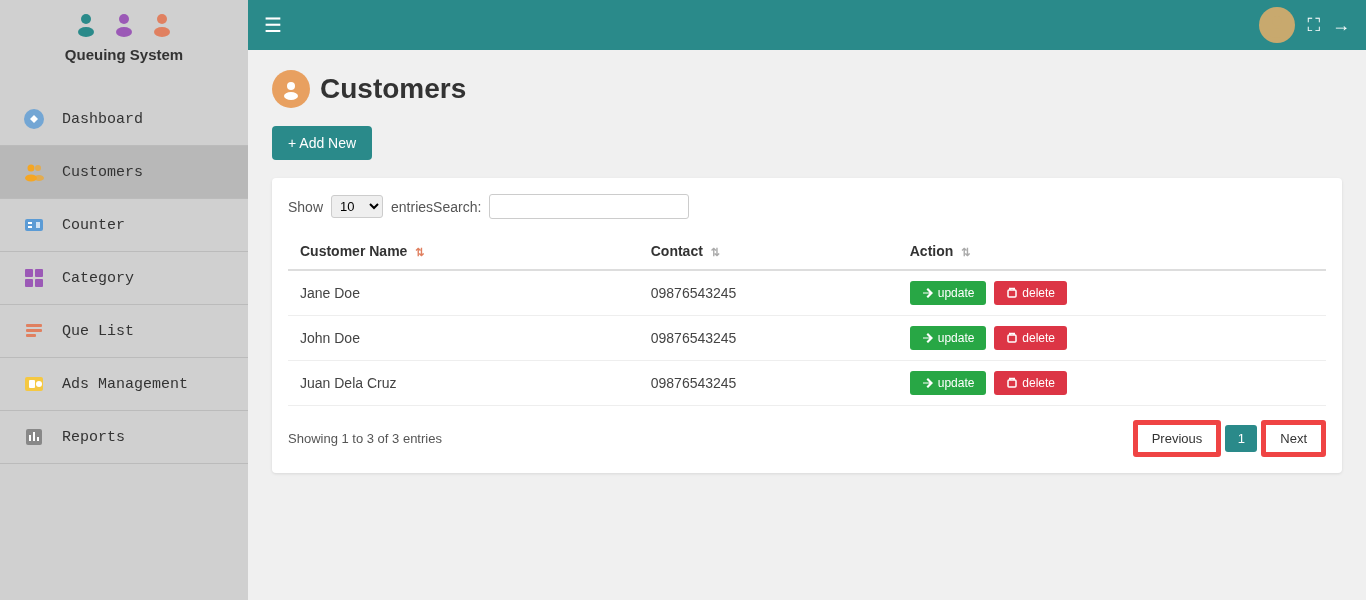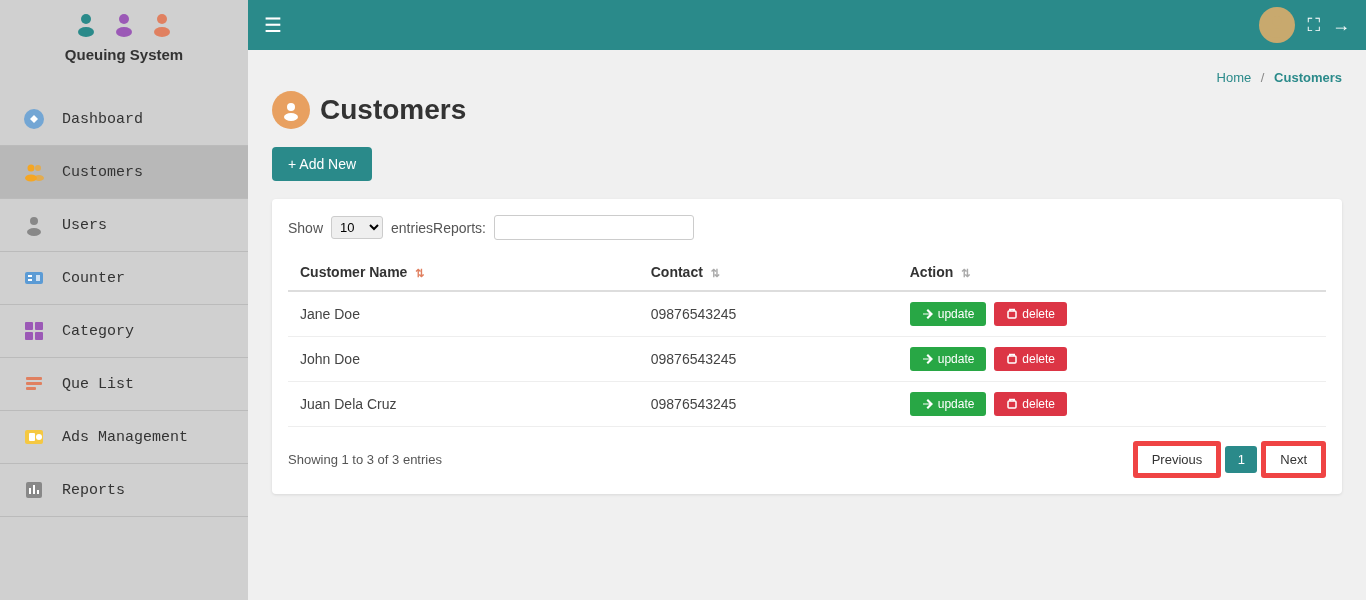--- a/index.html
+++ b/index.html
@@ -289,29 +289,20 @@
             <ellipse cx="9" cy="18" rx="6" ry="3.5" fill="#f5a623"></ellipse>
             <circle cx="16" cy="8" r="3" fill="#f5a623" opacity="0.7"></circle>
             <ellipse cx="17" cy="18" rx="5" ry="3" fill="#f5a623" opacity="0.7"></ellipse>
           </svg>
       </span>
       <span class="sidebar-label">Customers</span>
     </div>
     <div class="sidebar-item">
       <span class="sidebar-icon">
         <svg width="24" height="24" viewBox="0 0 24 24">
-            <circle cx="12" cy="8" r="4" fill="#888"></circle>
-            <ellipse cx="12" cy="19" rx="7" ry="4" fill="#888"></ellipse>
-          </svg>
-      </span>
-      <span class="sidebar-label">Users</span>
-    </div>
-    <div class="sidebar-item">
-      <span class="sidebar-icon">
-        <svg width="24" height="24" viewBox="0 0 24 24">
             <rect x="3" y="6" width="18" height="12" rx="2" fill="#5b9bd5"></rect>
             <rect x="6" y="9" width="4" height="2" fill="#fff"></rect>
             <rect x="6" y="13" width="4" height="2" fill="#fff"></rect>
             <rect x="14" y="9" width="4" height="6" fill="#fff" opacity="0.7"></rect>
           </svg>
       </span>
       <span class="sidebar-label">Counter</span>
     </div>
     <div class="sidebar-item">
       <span class="sidebar-icon">
@@ -371,25 +362,20 @@
           <ellipse cx="14" cy="22" rx="9" ry="5" fill="#c8a96e"></ellipse>
         </svg>
       </div>
       <span class="topbar-icon">⛶</span>
       <span class="topbar-icon">→</span>
     </div>
   </div>
 
   <div class="content">
     
-    <div class="breadcrumb">
-      <a class="breadcrumb-home">Home</a>
-      <span class="breadcrumb-sep">/</span>
-      <span class="breadcrumb-current">Customers</span>
-    </div>
 
     
     <div class="page-header">
       <div class="page-header-icon">
         <svg width="22" height="22" viewBox="0 0 22 22">
           <circle cx="11" cy="8" r="4" fill="#fff"></circle>
           <ellipse cx="11" cy="18" rx="7" ry="4" fill="#fff"></ellipse>
         </svg>
       </div>
       <h1 class="page-title">Customers</h1>
@@ -406,21 +392,21 @@
           <span>Show</span>
           <select class="entries-select">
             <option>10</option>
             <option>25</option>
             <option>50</option>
             <option>100</option>
           </select>
           <span>entries</span>
         </div>
         <div class="search-area">
-          <span class="search-label">Reports:</span>
+          <span class="search-label">Search:</span>
           <input type="text" class="search-input" style="">
         </div>
       </div>
 
       <table class="data-table">
         <thead>
           <tr>
             <th>
               <span>Customer Name</span>
               <span class="sort-icon">⇅</span>

